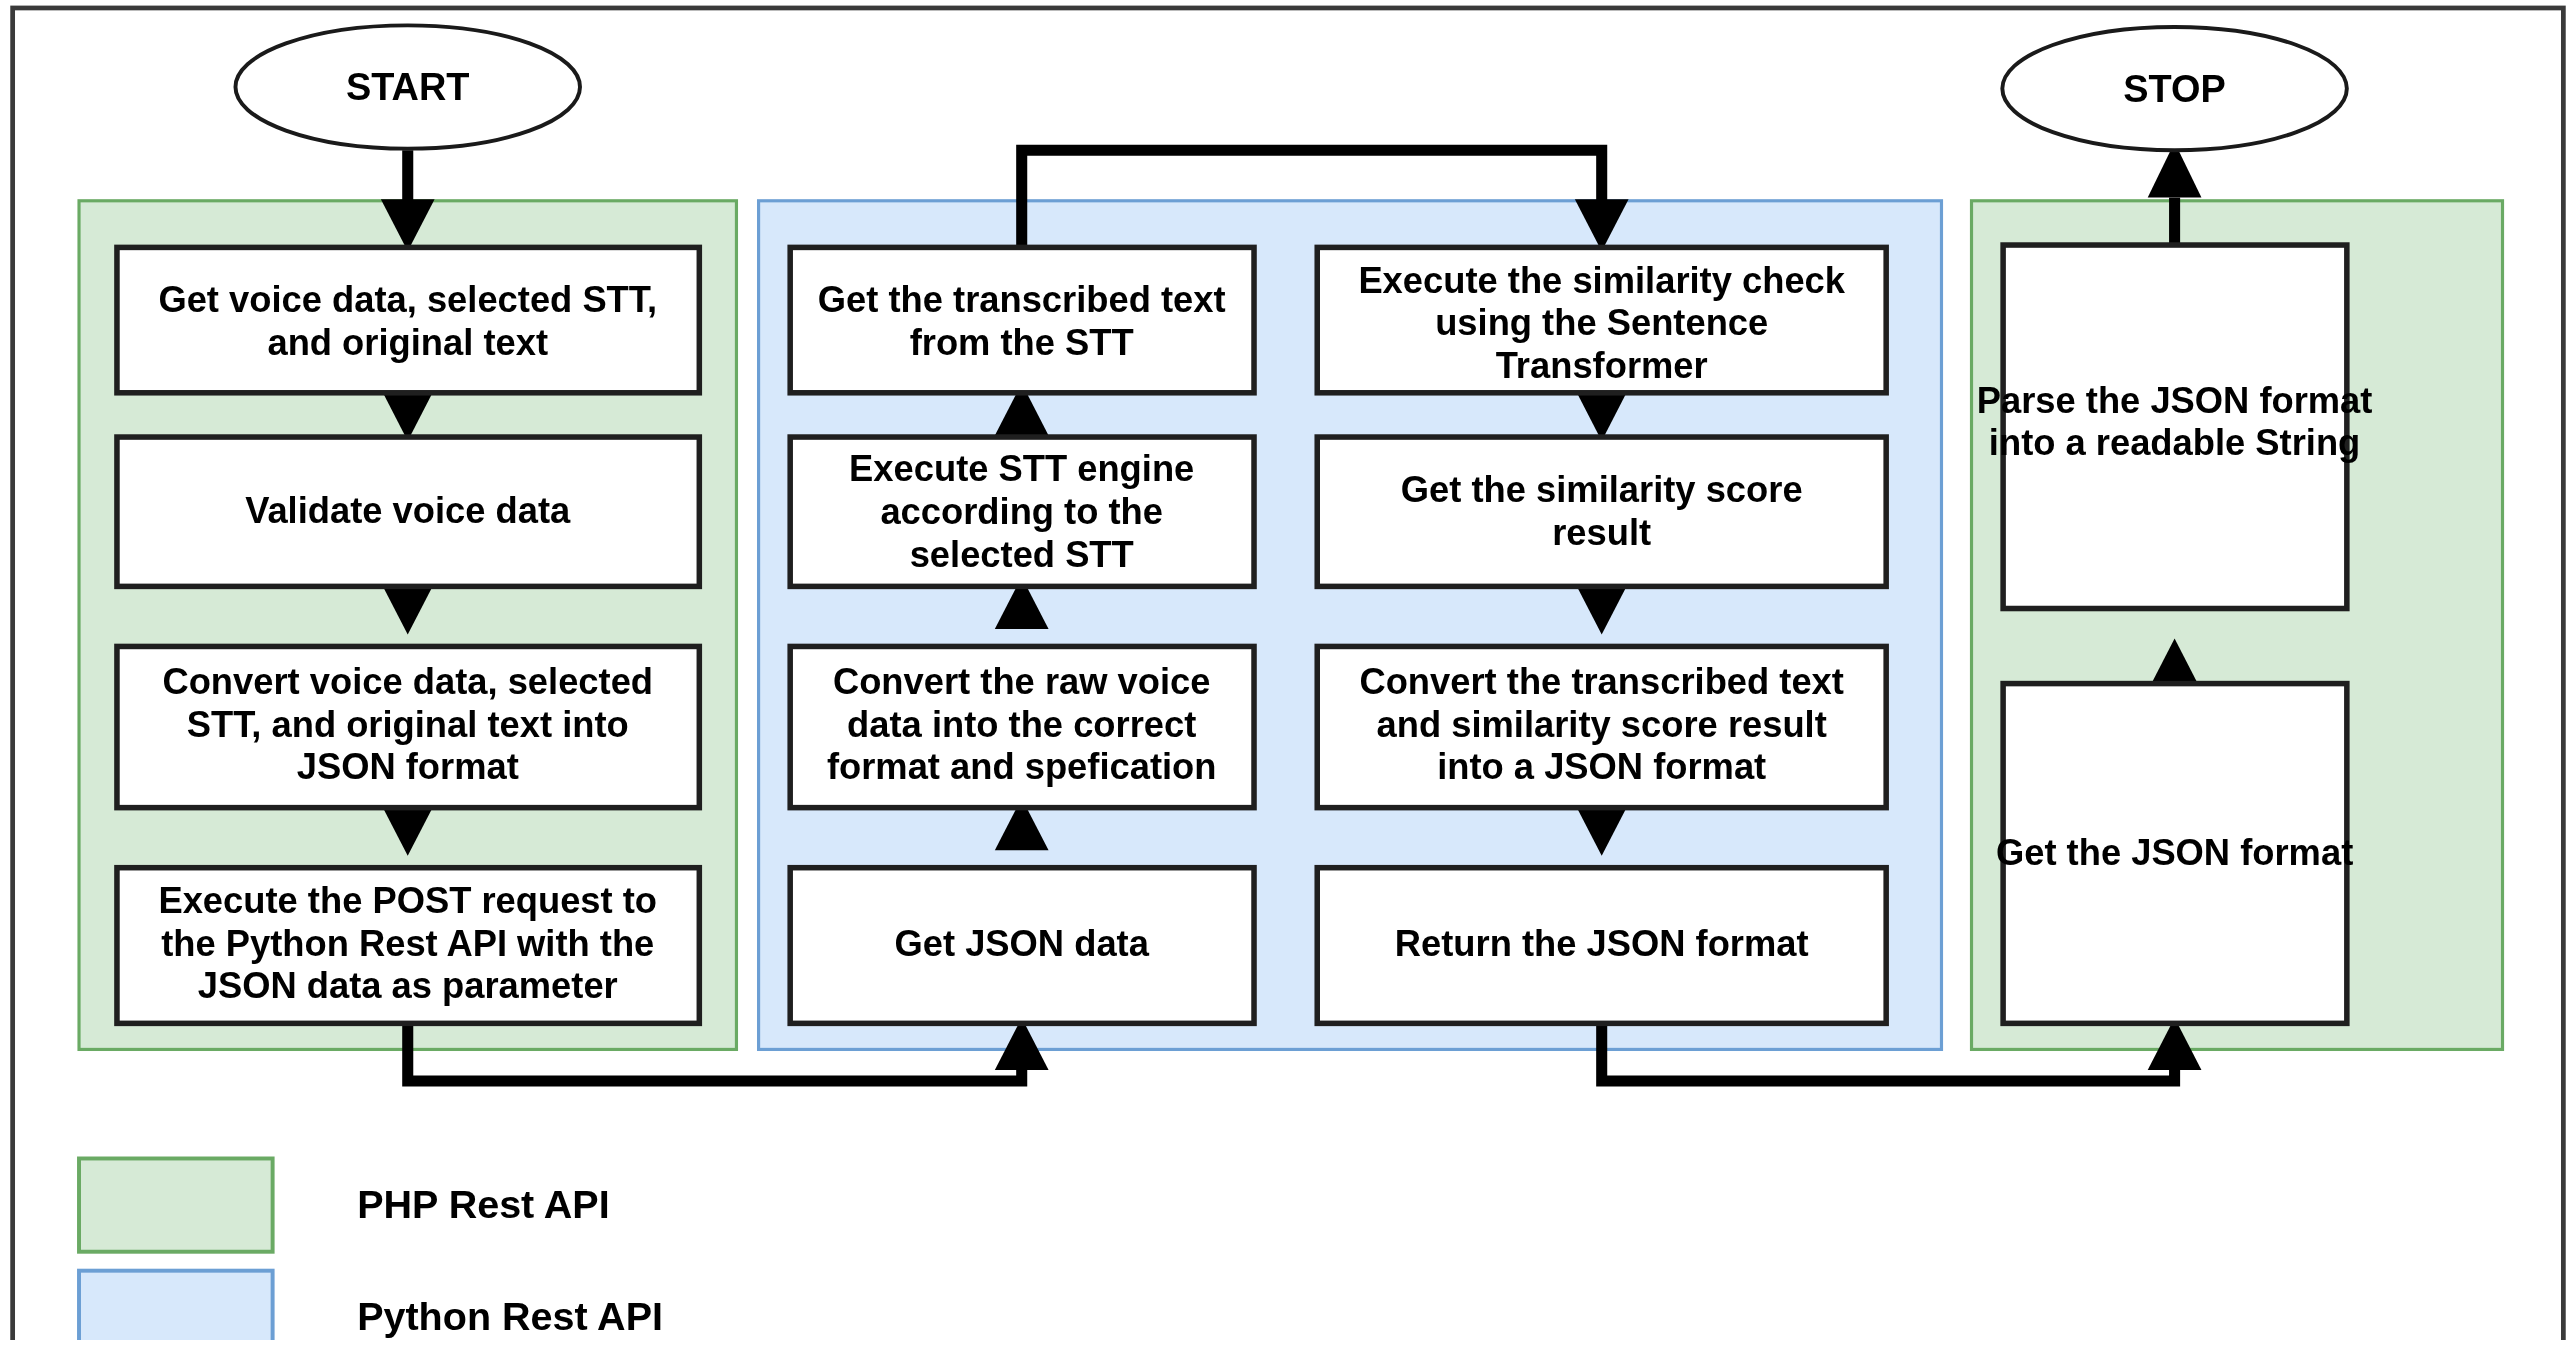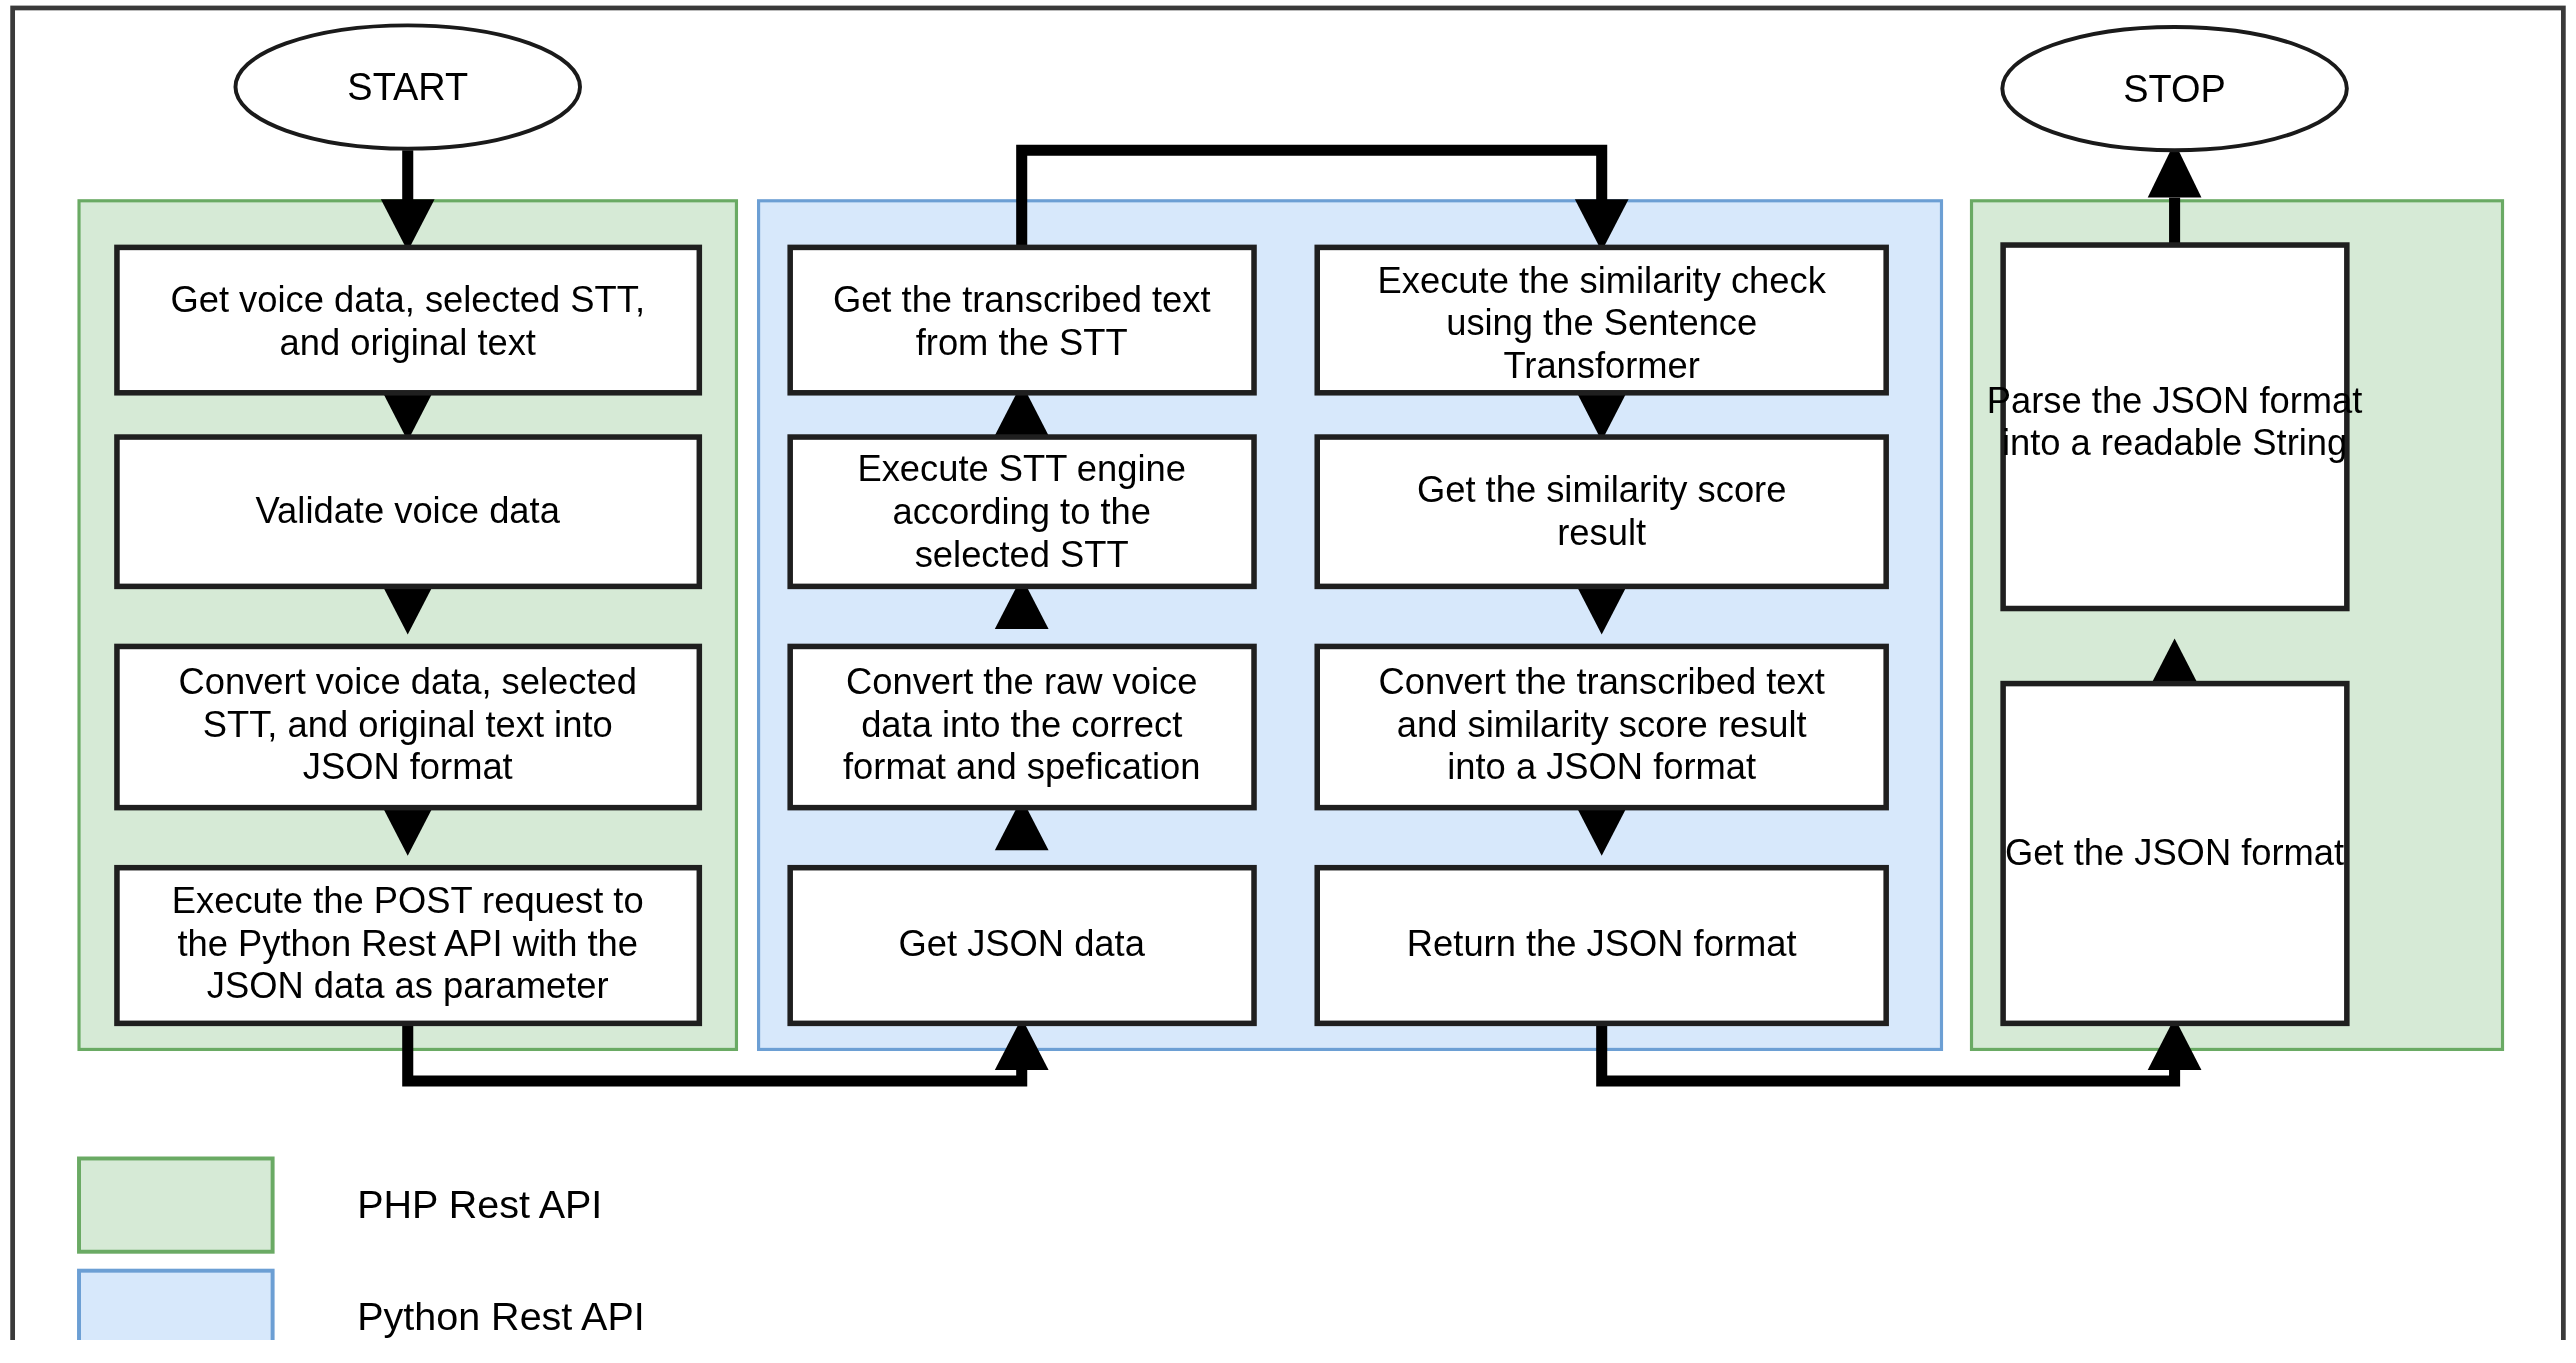--- a/index.html
+++ b/index.html
@@ -7,20 +7,21 @@
     padding: 0;
     background: #ffffff;
   }
   #canvas {
     position: relative;
     width: 2576px;
     height: 1340px;
     background: #ffffff;
     font-family: "Liberation Sans", sans-serif;
     overflow: hidden;
+    font-weight: bold;
   }
   #flow-svg {
     position: absolute;
     left: 0;
     top: 0;
     width: 2576px;
     height: 1364px;
   }
   .lane-rect { stroke-width: 4; }
   .node-rect {

